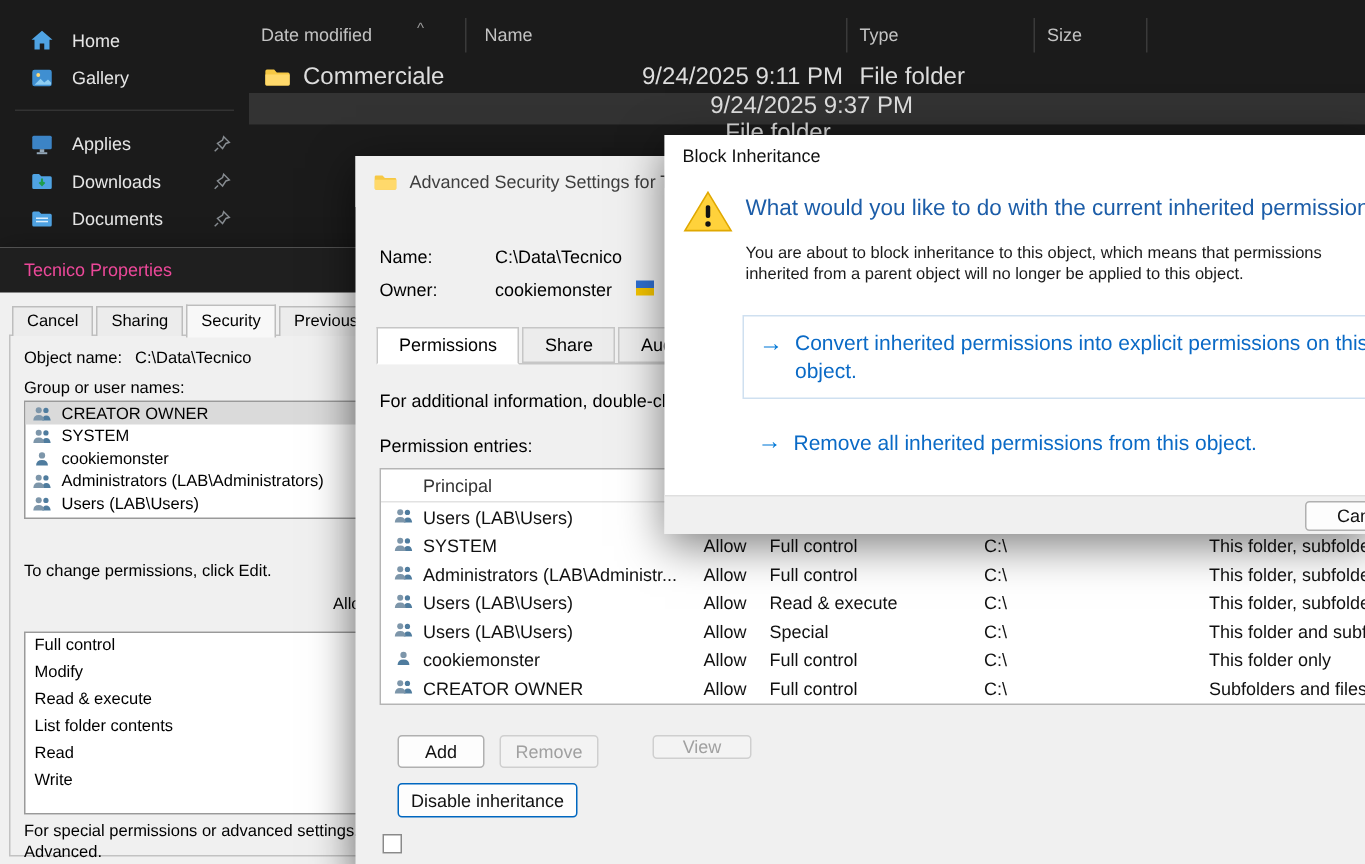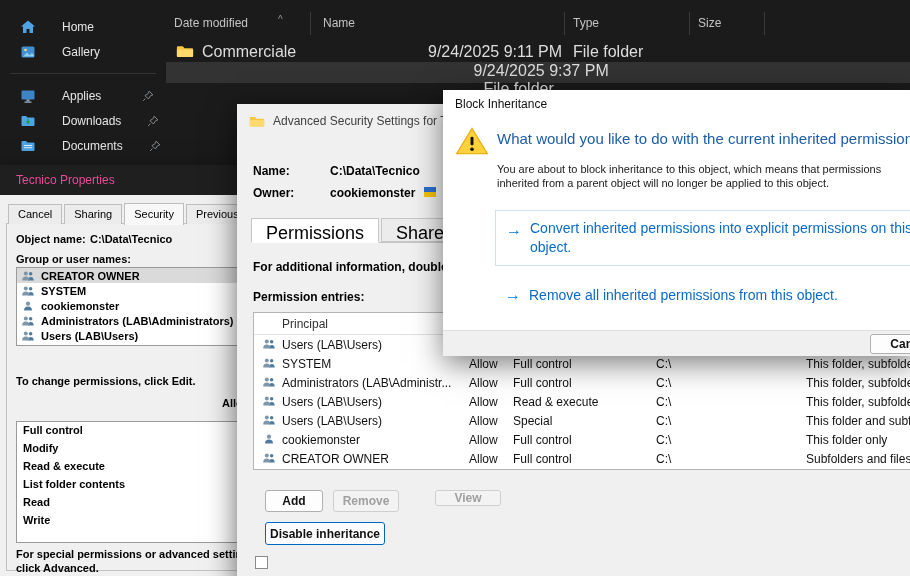--- a/index.html
+++ b/index.html
@@ -1,25 +1,25 @@
 <!DOCTYPE html>
 <html><head>
 <meta charset="utf-8">
 <style>
   * { margin:0; padding:0; box-sizing:border-box; }
   html,body { width:910px; height:576px; }
   body { position:relative; overflow:hidden; background:#1b1b1b;
          font-family:"Liberation Sans","DejaVu Sans",sans-serif; }
-  .abs { position:absolute;font-weight:bold; }
+  .abs { position:absolute; }
   svg { display:block; }
 
   
   .explorer { position:absolute; inset:0; color:#e2e2e2; }
   .sidebar { position:absolute; left:0; top:0; width:166px; height:100%; padding-top:14px; }
-  .side-item { display:flex; align-items:center; height:25px; padding:0 12px 0 20px; gap:26px;
+  .side-item { display:flex; align-items:center; height:25px; padding:0 12px 0 20px; gap:12px;
                font-size:12px; color:#e6e6e6; }
   .side-item .lbl { flex:0 1 auto; }
   .side-item .pin { margin-left:auto; opacity:.85; }
   .side-sep { height:1px; background:#333; margin:9px 10px; }
   .filearea { position:absolute; left:166px; top:0; right:0; height:100%; }
   .list-header { position:absolute; top:12px; left:0; right:0; height:23px; display:flex;
                  font-size:12px; color:#c3c3c3; }
   .hcol { padding:4px 8px; border-right:1px solid #3a3a3a; white-space:nowrap; overflow:hidden; }
   .hcol.c-name { width:254px; padding-left:12px; }
   .hcol.c-date { width:145px; }
@@ -61,21 +61,21 @@
   .perm-item { height:18px; padding:2px 0 0 6px; font-size:11px; white-space:nowrap; }
 
   
   .adv { position:absolute; left:237px; top:104px; width:680px; height:480px; z-index:20;
          background:#f0f0f0; box-shadow:0 8px 28px rgba(0,0,0,.6); color:#000; }
   .adv-titlebar { height:34px; display:flex; align-items:center; gap:8px; padding-left:12px;
                   background:#f0f0f0; font-size:12px; color:#3f3f3f; }
   .adv-label { font-size:12px; color:#000; }
   .adv-tabs { position:absolute; top:114px; left:14px; right:0; height:25px;
               border-bottom:1px solid #c6c6c6; display:flex; align-items:flex-end; }
-  .atab { height:24px; padding:4px 14px 0 14px; font-size:18px; border:1px solid #c6c6c6;
+  .atab { height:24px; padding:4px 14px 0 14px; font-size:12px; border:1px solid #c6c6c6;
           background:#ececec; margin-right:2px; white-space:nowrap; }
   .atab.active { background:#fff; height:25px; margin-bottom:-1px; border-bottom:1px solid #fff; }
   .adv-table { position:absolute; top:208px; left:16px; width:660px; height:158px;
                background:#fff; border:1px solid #b5b5b5; overflow:hidden; }
   .adv-thead { position:relative; height:22px; border-bottom:1px solid #e2e2e2;
                font-size:12px; color:#333; }
   .adv-thead span { position:absolute; top:4px; white-space:nowrap; }
   .adv-row { position:relative; height:19px; font-size:12px; color:#111; }
   .adv-row span { position:absolute; top:3px; white-space:nowrap; }
   .adv-row .ic { position:absolute; left:8px; top:3px; }

